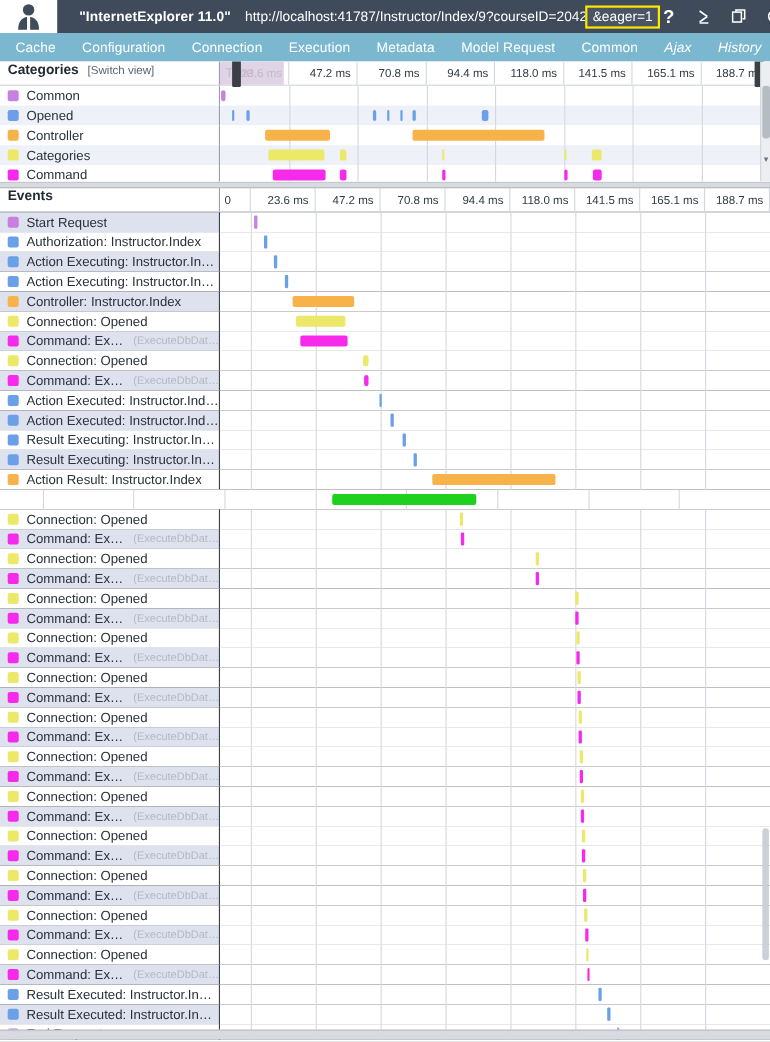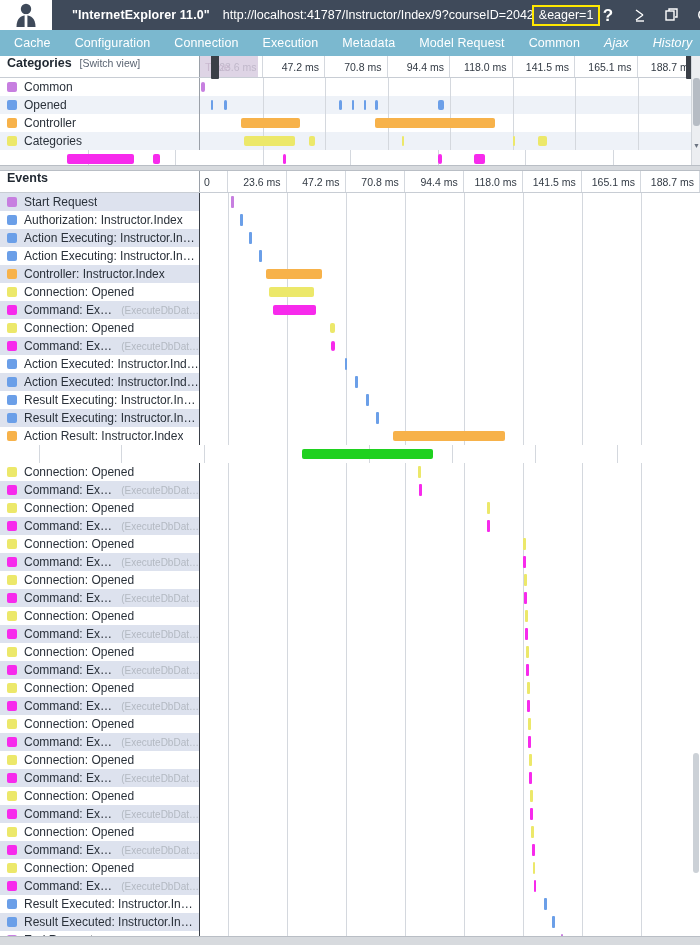--- a/index.html
+++ b/index.html
@@ -284,20 +284,24 @@
             <div class="gl" style="left: 75%;"></div>
             <div class="gl" style="left: 87.5%;"></div>
             <div class="bar" style="left: 8.75%; width: 10.25%; background: rgb(236, 232, 106);"></div>
             <div class="bar" style="left: 21.7%; width: 1.3%; background: rgb(236, 232, 106);"></div>
             <div class="bar" style="left: 40.3%; width: 0.5%; background: rgb(236, 232, 106);"></div>
             <div class="bar" style="left: 62.5%; width: 0.5%; background: rgb(236, 232, 106);"></div>
             <div class="bar" style="left: 67.6%; width: 1.8%; background: rgb(236, 232, 106);"></div>
           </div>
         </div>
         <div class="row">
+          <div class="lbl">
+            <span class="sw" style="background: rgb(247, 42, 236);"></span>
+            <span class="lbl-txt">Command</span>
+          </div>
           <div class="track">
             <div class="gl" style="left: 12.5%;"></div>
             <div class="gl" style="left: 25%;"></div>
             <div class="gl" style="left: 37.5%;"></div>
             <div class="gl" style="left: 50%;"></div>
             <div class="gl" style="left: 62.5%;"></div>
             <div class="gl" style="left: 75%;"></div>
             <div class="gl" style="left: 87.5%;"></div>
             <div class="bar" style="left: 9.6%; width: 9.5%; background: rgb(247, 42, 236);"></div>
             <div class="bar" style="left: 21.8%; width: 1.1%; background: rgb(247, 42, 236);"></div>

